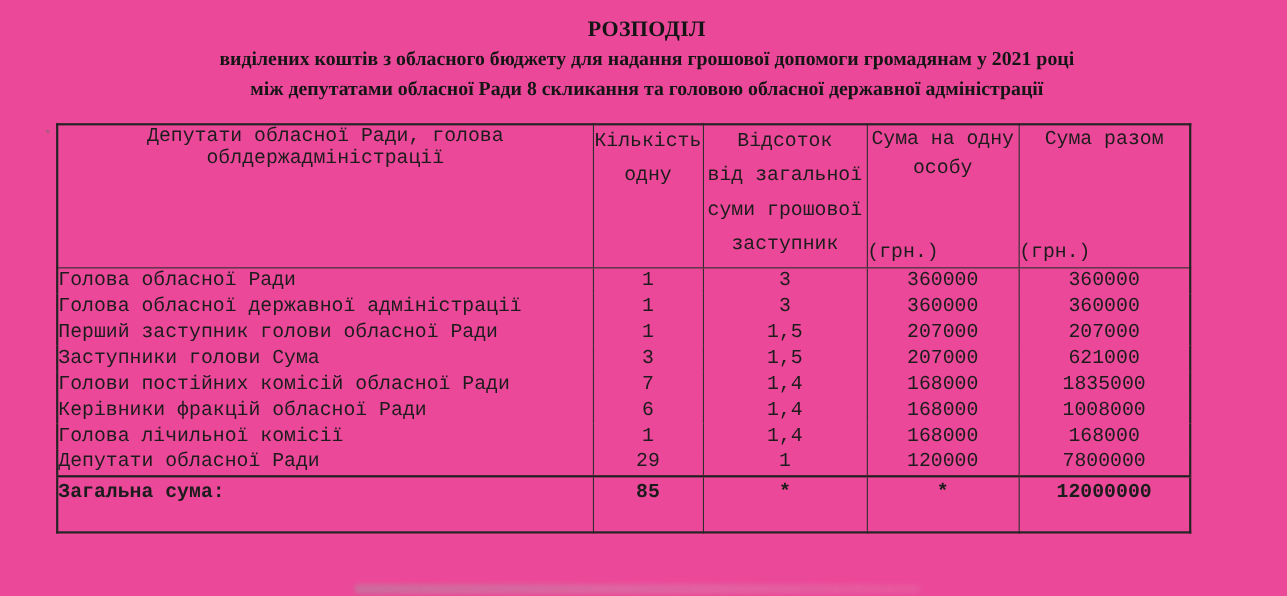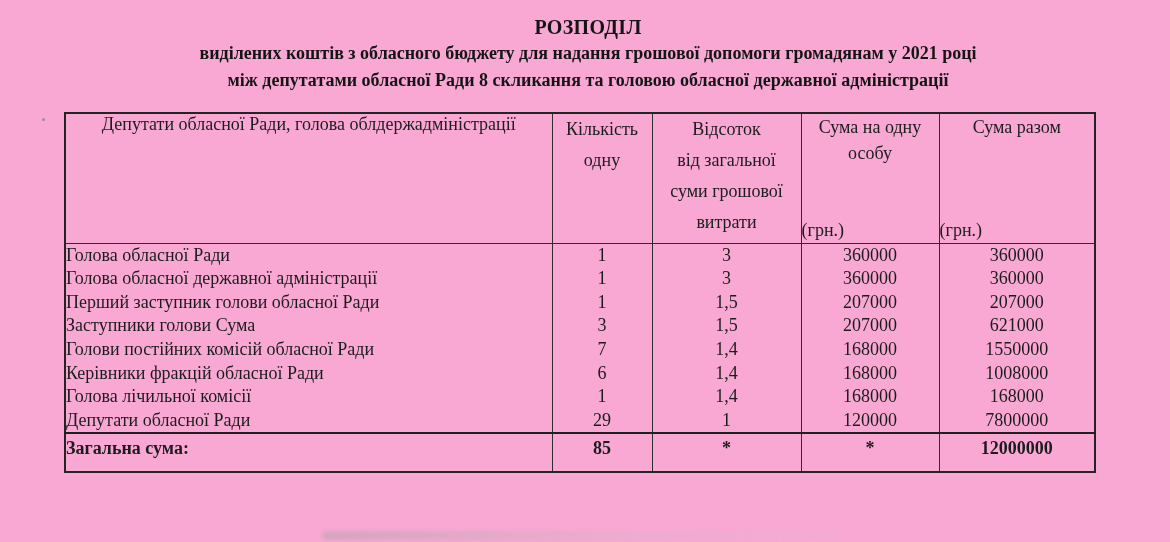--- a/index.html
+++ b/index.html
@@ -4,21 +4,21 @@
 <style>
   html, body {
     margin: 0;
     padding: 0;
     background: #ffffff;
   }
   .page {
     position: relative;
     width: 1170px;
     height: 542px;
-    background: #f9a8d4;
+    background: #ec4899;
     font-family: "Liberation Serif", "DejaVu Serif", serif;
     color: #1c1c1c;
     overflow: hidden;
   }
 
   
   .headline {
     position: absolute;
     left: 0;
     width: 1176px;
@@ -26,28 +26,29 @@
     font-weight: bold;
     color: #151515;
   }
   .doc-title  { top: 16px; font-size: 20px; letter-spacing: 0.3px; }
   .doc-sub1   { top: 43px; font-size: 18px; }
   .doc-sub2   { top: 70px; font-size: 18px; }
 
   
   table.alloc {
     position: absolute;
-    left: 64px;
+    left: 51px;
     top: 112px;
     width: 1030px;
     border-collapse: collapse;
     table-layout: fixed;
     border: 2px solid #242424;
     font-size: 18px;
     color: #1c1c1c;
+    font-family: Liberation Mono, monospace;
   }
   table.alloc td { padding: 0; }
   td.vline { border-left: 1px solid #2e2e2e; }
 
   
   tr.hdr { height: 130px; }
   tr.hdr td {
     border-bottom: 1px solid #2e2e2e;
     vertical-align: top;
     text-align: center;
@@ -74,21 +75,21 @@
   tr.body td { vertical-align: middle; }
   td.name {
     text-align: left;
     padding-left: 3px;
     white-space: pre;
     overflow: hidden;
   }
   td.num { text-align: center; }
 
   
-  tr.totals { height: 39px; }
+  tr.totals { height: 51px; }
   tr.totals td {
     border-top: 2px solid #1f1f1f;
     vertical-align: top;
     padding-top: 4px;
     font-weight: bold;
   }
 
   
   .smudge {
     position: absolute;
@@ -136,21 +137,21 @@
         <span>Депутати  обласної Ради, голова облдержадміністрації</span>
       </td>
       <td class="vline hc2">
         <span class="hline">Кількість</span>
         <span class="hline">одну</span>
       </td>
       <td class="vline hc3">
         <span class="hline">Відсоток</span>
         <span class="hline">від загальної</span>
         <span class="hline">суми грошової</span>
-        <span class="hline">витрати</span>
+        <span class="hline">заступник</span>
       </td>
       <td class="vline hc4">
         <span class="hline" style="line-height:26px">Сума на одну</span>
         <span class="hline" style="line-height:26px">особу</span>
         <span class="unit">(грн.)</span>
       </td>
       <td class="vline hc5">
         <span class="hline" style="line-height:26px">Сума разом</span>
         <span class="unit">(грн.)</span>
       </td>
@@ -182,21 +183,21 @@
       <td class="vline num">3</td>
       <td class="vline num">1,5</td>
       <td class="vline num">207000</td>
       <td class="vline num">621000</td>
     </tr>
     <tr class="body">
       <td class="name">Голови постійних комісій обласної Ради</td>
       <td class="vline num">7</td>
       <td class="vline num">1,4</td>
       <td class="vline num">168000</td>
-      <td class="vline num">1550000</td>
+      <td class="vline num">1835000</td>
     </tr>
     <tr class="body">
       <td class="name">Керівники фракцій обласної Ради</td>
       <td class="vline num">6</td>
       <td class="vline num">1,4</td>
       <td class="vline num">168000</td>
       <td class="vline num">1008000</td>
     </tr>
     <tr class="body">
       <td class="name">Голова лічильної комісії</td>

